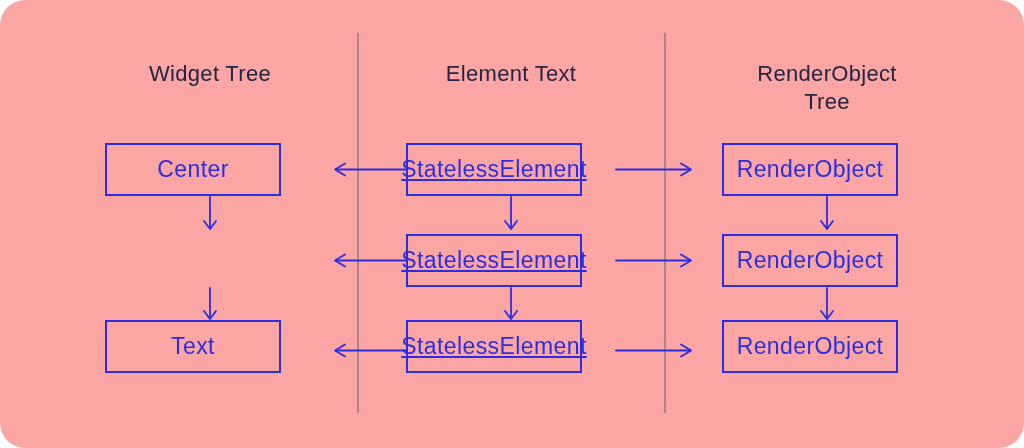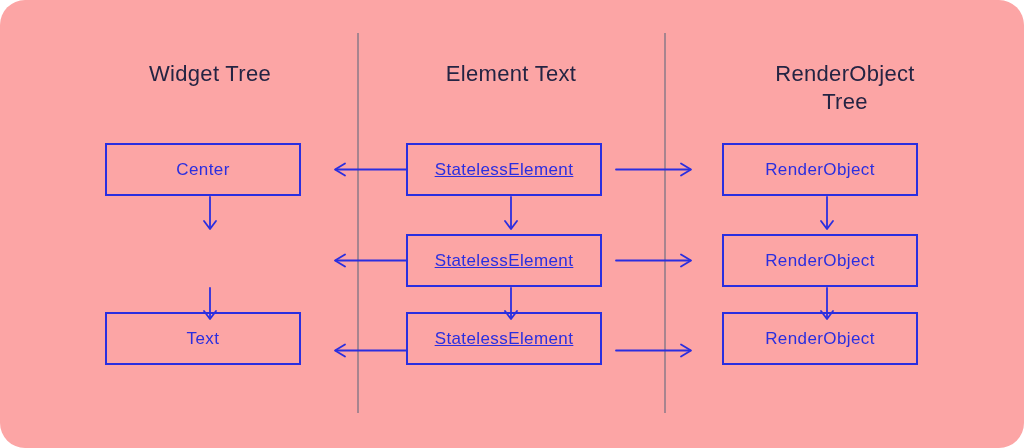--- a/index.html
+++ b/index.html
@@ -28,42 +28,42 @@
     top: 60px;
     font-size: 22px;
     font-weight: 500;
     line-height: 28px;
     letter-spacing: 0.3px;
     color: #242443;
     text-align: center;
   }
   .title-widget  { left: 85px;  width: 250px; }
   .title-element { left: 386px; width: 250px; }
-  .title-render  { left: 752px; width: 150px; margin-left: 18px; }
+  .title-render  { left: 752px; width: 150px; }
   .node {
     position: absolute;
     box-sizing: border-box;
-    width: 196px;
+    width: 176px;
     height: 53px;
     border: 2px solid #2A2EE0;
     background: transparent;
     display: flex;
     align-items: center;
     justify-content: center;
-    font-size: 17px;
+    font-size: 23px;
     font-weight: 500;
     letter-spacing: 0.4px;
     color: #2A2EE0;
   }
   .col-w { left: 105px; }
   .col-e { left: 406px; text-decoration: underline; }
   .col-r { left: 722px; }
   .row-1 { top: 143px; }
   .row-2 { top: 234px; }
-  .row-3 { top: 312px; }
+  .row-3 { top: 320px; }
   .stroke-accent { stroke: #2A2EE0; stroke-width: 1.8; fill: none; stroke-linecap: round; stroke-linejoin: round; }
   .stroke-divider { stroke: #6E6E80; stroke-width: 1.2; fill: none; }
 </style>
 </head>
 <body>
 
 <div class="canvas">
 
   <svg class="connectors" viewBox="0 0 1024 448">
 

